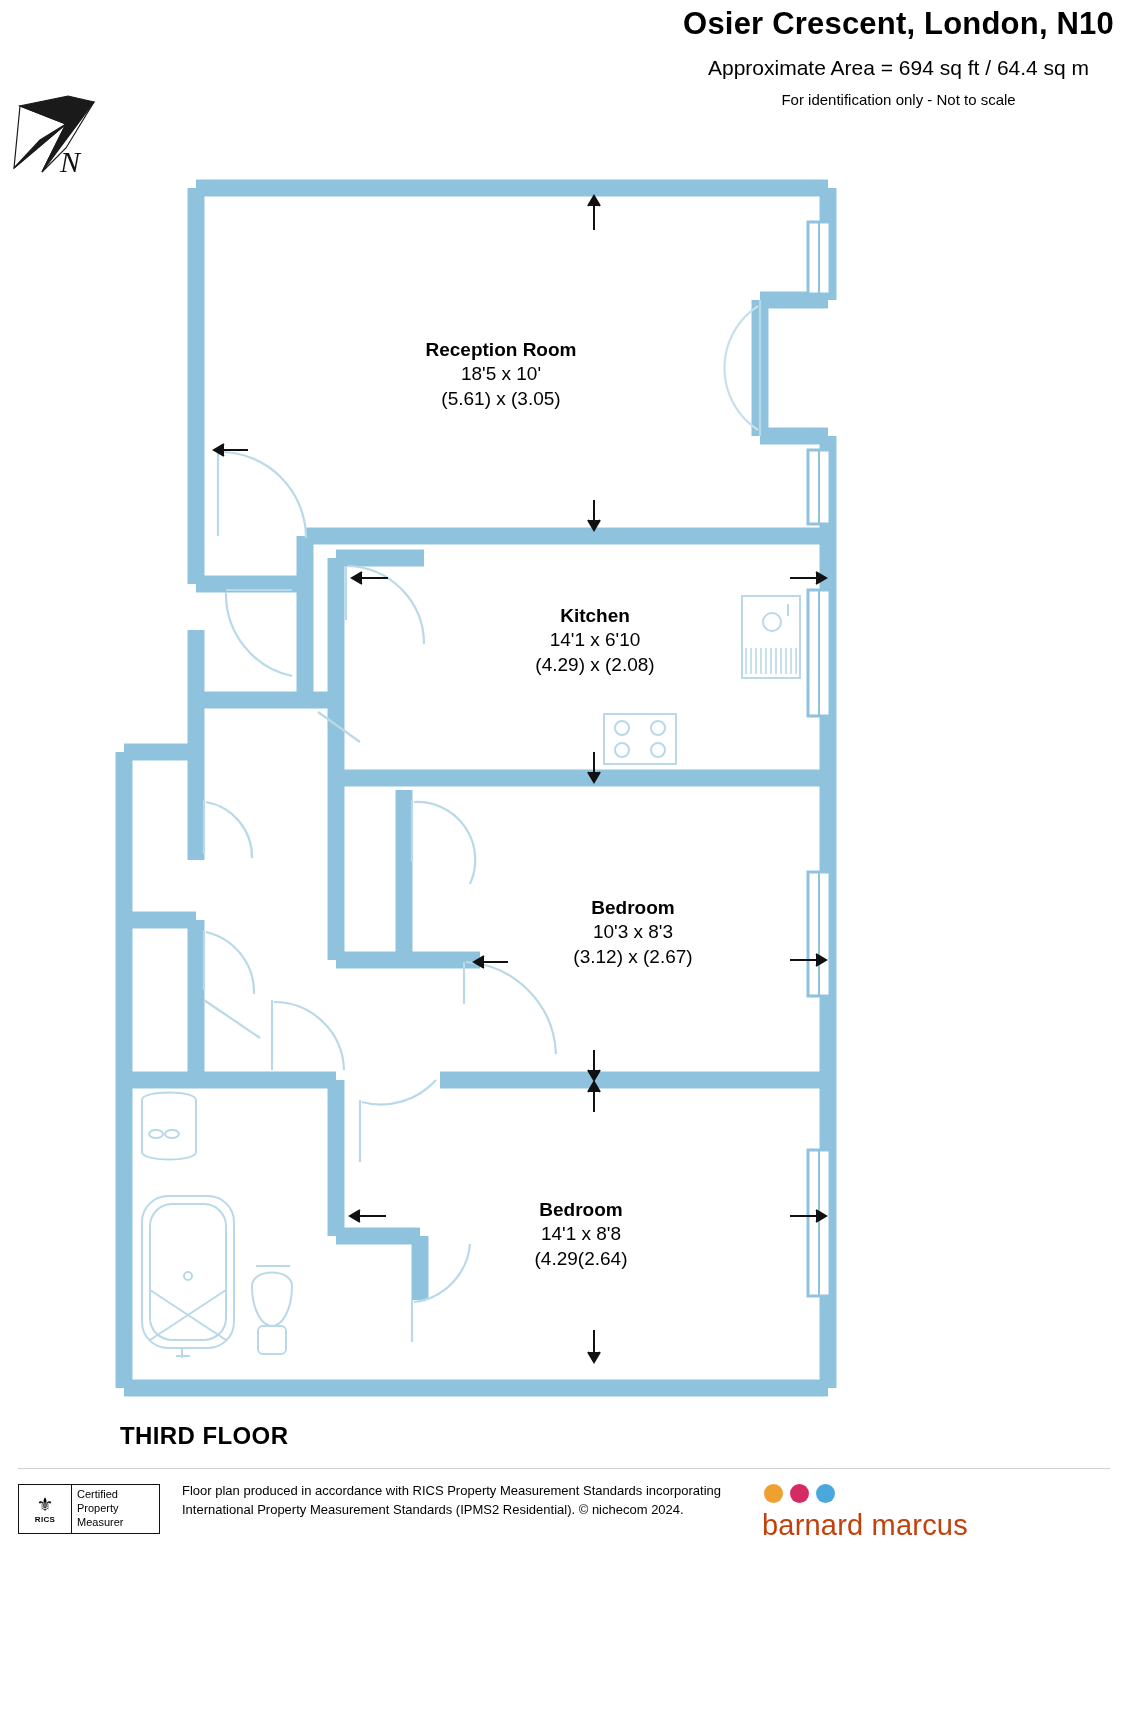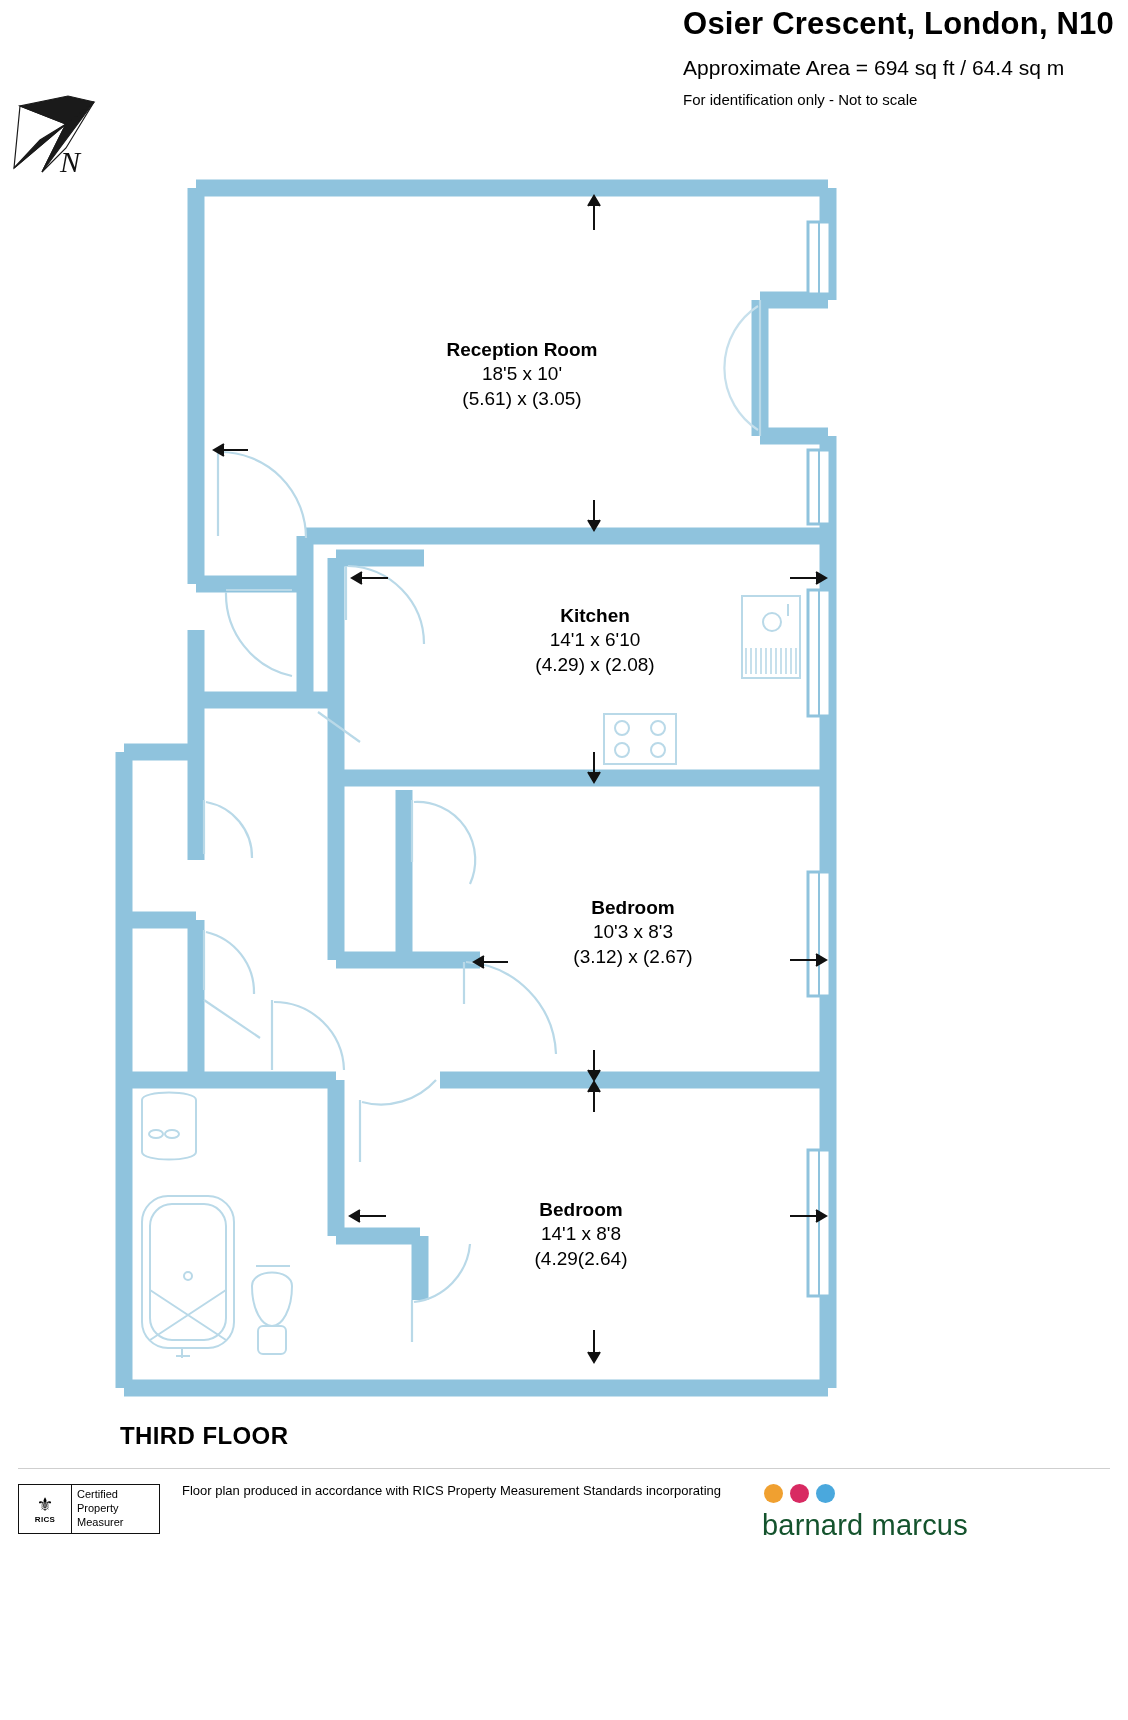--- a/index.html
+++ b/index.html
@@ -5,21 +5,21 @@
   html, body { margin:0; padding:0; }
   body {
     width:1128px; height:1720px;
     background:#ffffff;
     font-family:"Liberation Sans", sans-serif;
     color:#000;
     position:relative;
     overflow:hidden;
   }
   
-  .header { position:absolute; right:14px; top:0; text-align:left; }
+  .header { position:absolute; right:14px; top:0; text-align:center; }
   .title {
     font-size:31px; font-weight:bold; letter-spacing:0.2px;
     margin:6px 0 0 0; white-space:nowrap;
   }
   .area {
     font-size:21px; margin-top:14px; white-space:nowrap;
   }
   .notscale {
     font-size:15px; margin-top:11px; white-space:nowrap;
   }
@@ -55,21 +55,21 @@
   .rics-left .rics-txt { font-size:8px; font-weight:bold; letter-spacing:0.3px; margin-top:1px;}
   .rics-right { flex:1; padding:3px 4px 0 5px; }
   .rics-right div { font-size:11px; font-weight:normal; line-height:1.25; }
 
   .legal { position:absolute; left:182px; top:14px; width:580px; font-size:13px; line-height:1.45; }
   .brand { position:absolute; left:762px; top:16px; width:350px; }
   .dots { display:flex; gap:7px; margin-left:2px; }
   .dot { width:19px; height:19px; border-radius:50%; }
   .brand-name {
     font-size:29px; margin-top:6px; letter-spacing:0.2px;
-    font-family:"Liberation Sans", sans-serif; color:#14532d;
+    font-family:"Liberation Sans", sans-serif; color:#c2410c;
   }
 </style>
 </head>
 <body>
 
 <div class="header">
   <div class="title">Osier Crescent, London, N10</div>
   <div class="area">Approximate Area = 694 sq ft / 64.4 sq m</div>
   <div class="notscale">For identification only - Not to scale</div>
 </div>
@@ -202,21 +202,21 @@
       <circle cx="188" cy="1276" r="4"></circle>
       <path d="M150 1290 L226 1340 M226 1290 L150 1340"></path>
       <path d="M182 1348 L182 1358 M176 1356 L190 1356"></path>
       <path d="M252 1286 C252 1268 292 1268 292 1286 C292 1310 282 1326 272 1326 C262 1326 252 1310 252 1286 Z"></path>
       <rect x="258" y="1326" width="28" height="28" rx="5"></rect>
       <path d="M256 1266 L290 1266"></path>
     </g>
   </g>
 </svg>
 
-<div class="room-label" style="left:372px; top:338px; width:300px;">
+<div class="room-label" style="left:351px; top:338px; width:300px;">
   <div class="nm">Reception Room</div>
   <div class="d1">18'5 x 10'</div>
   <div class="d2">(5.61) x (3.05)</div>
 </div>
 
 <div class="room-label" style="left:460px; top:604px; width:270px;">
   <div class="nm">Kitchen</div>
   <div class="d1">14'1 x 6'10</div>
   <div class="d2">(4.29) x (2.08)</div>
 </div>
@@ -245,20 +245,21 @@
     </div>
     <div class="rics-right">
       <div>Certified</div>
       <div>Property</div>
       <div>Measurer</div>
     </div>
   </div>
 
   <div class="legal">
     <div>Floor plan produced in accordance with RICS Property Measurement Standards incorporating</div>
+    <div>International Property Measurement Standards (IPMS2 Residential).   © nichecom 2024.</div>
   </div>
 
   <div class="brand">
     <div class="dots">
       <div class="dot" style="background:#f0a030"></div>
       <div class="dot" style="background:#d82a62"></div>
       <div class="dot" style="background:#4aa8dd"></div>
     </div>
     <div class="brand-name">barnard marcus</div>
   </div>

